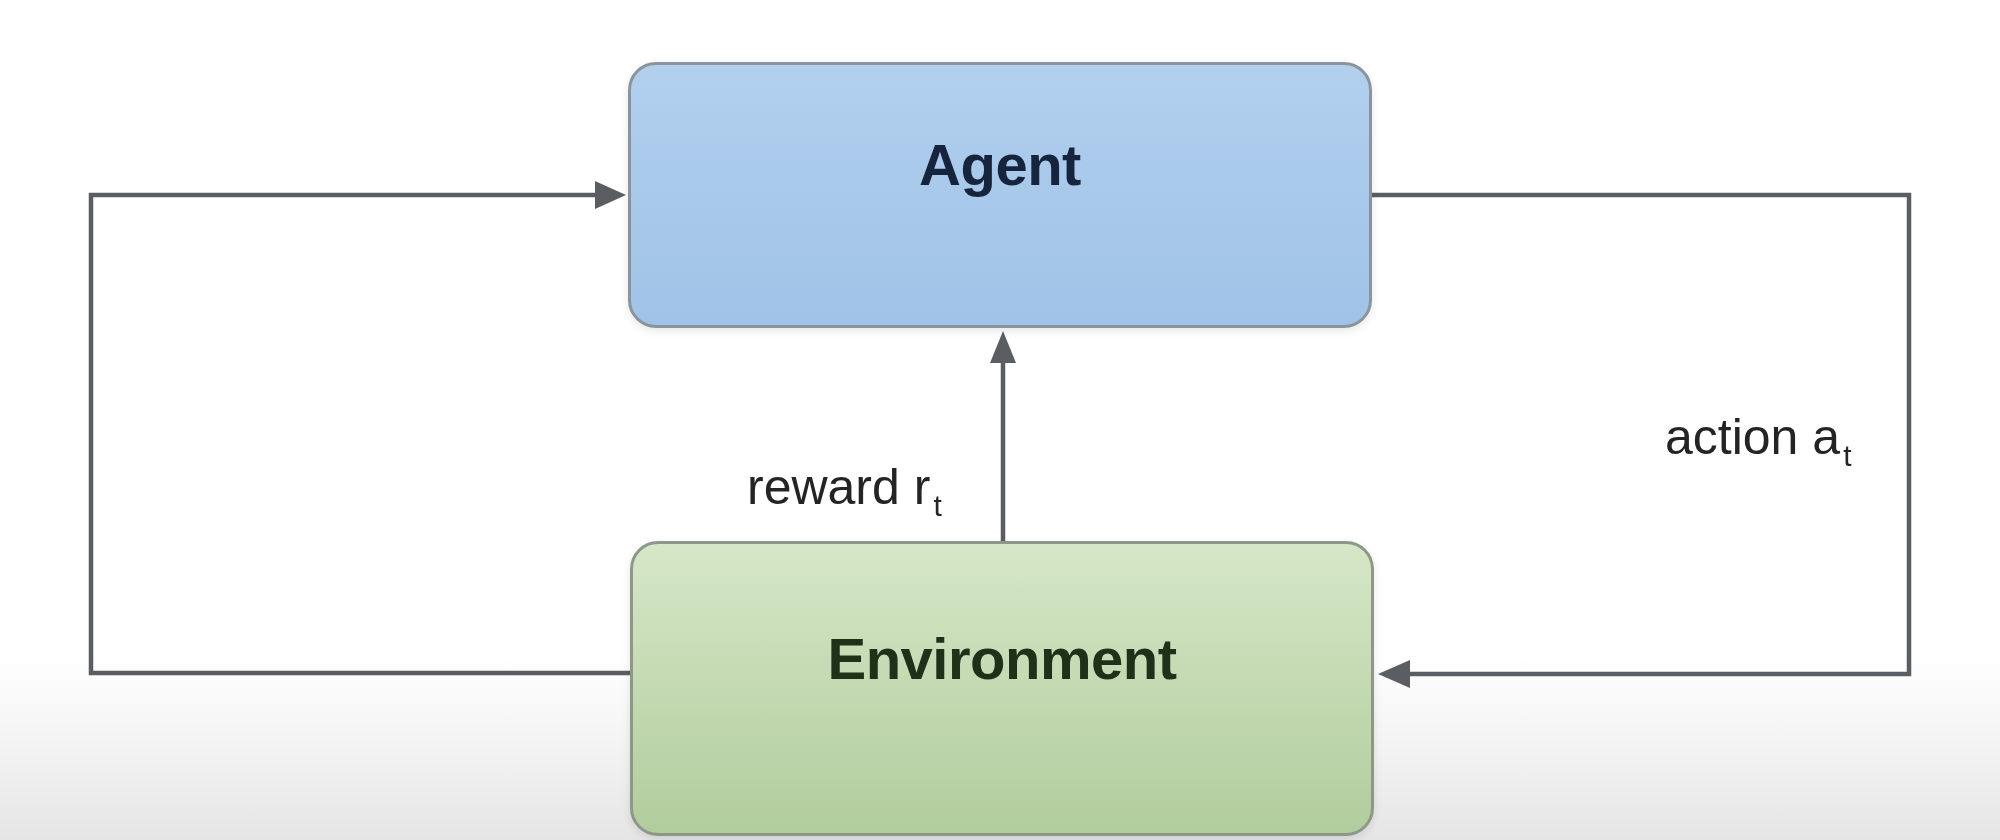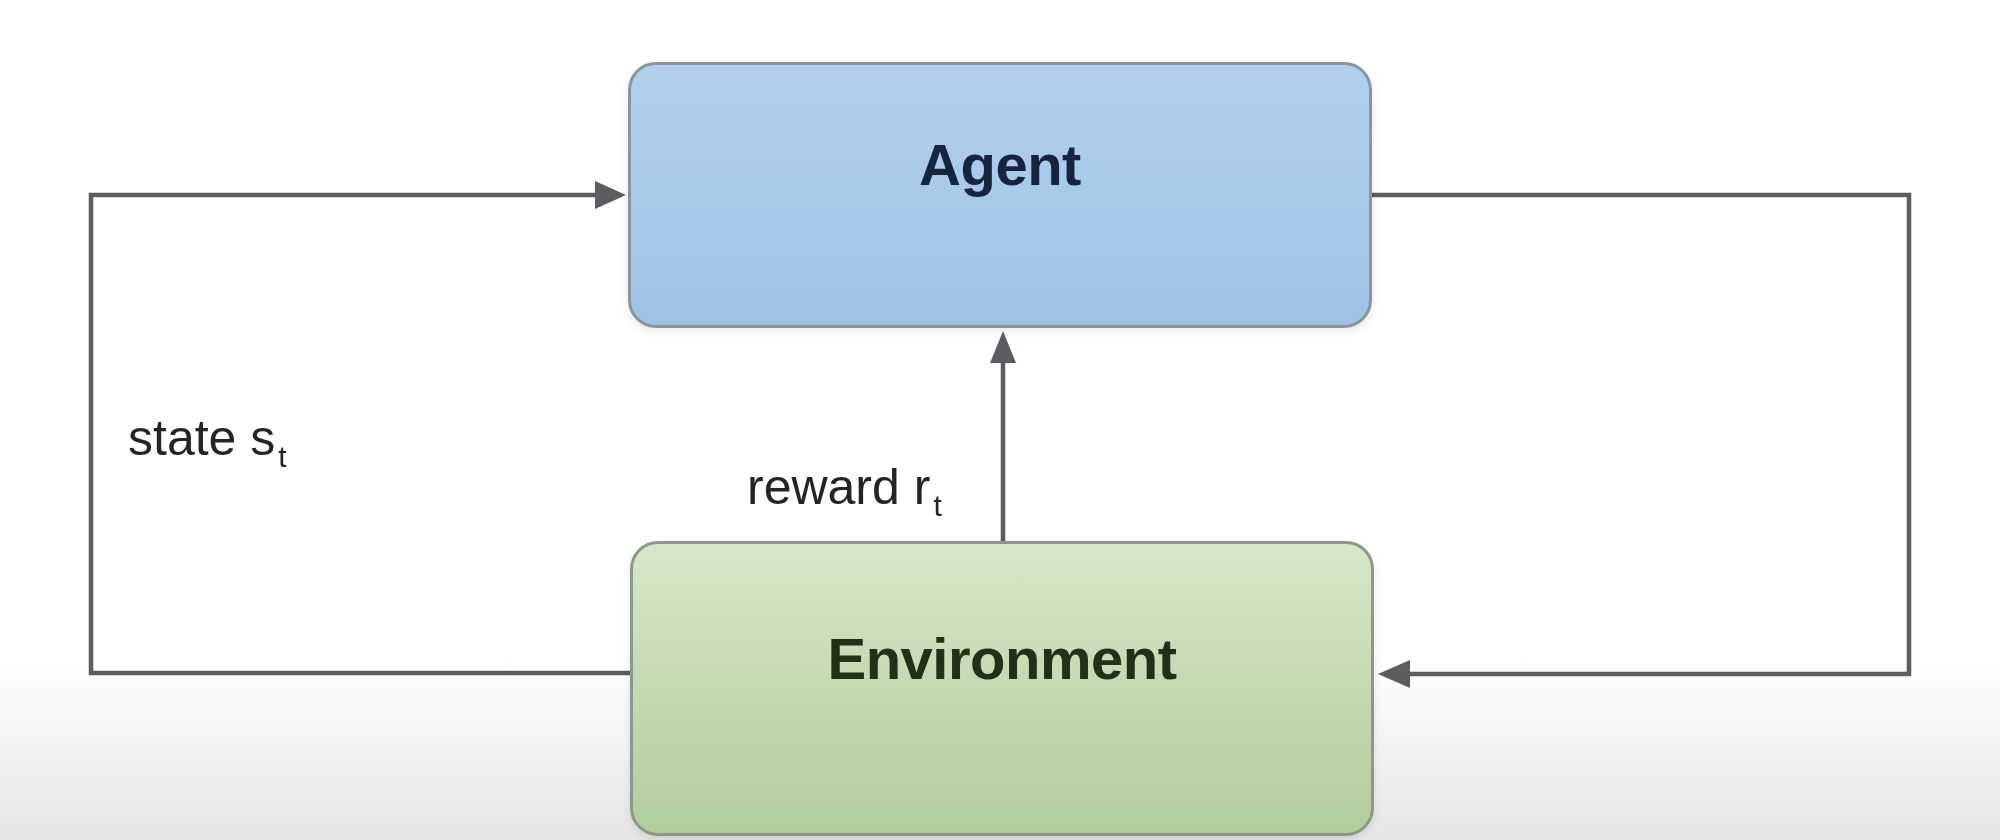--- a/index.html
+++ b/index.html
@@ -109,22 +109,22 @@
   </svg>
 
   <div class="node node-agent">
     <span class="node-title">Agent</span>
   </div>
 
   <div class="node node-env">
     <span class="node-title">Environment</span>
   </div>
 
-  <div class="edge-label label-state">
-    <span>state s</span><sub>t</sub>
-  </div>
 
   <div class="edge-label label-reward">
     <span>reward r</span><sub>t</sub>
   </div>
 
+  <div class="edge-label label-action">
+    <span>action a</span><sub>t</sub>
+  </div>
 
 </div>
 
 </body></html>

